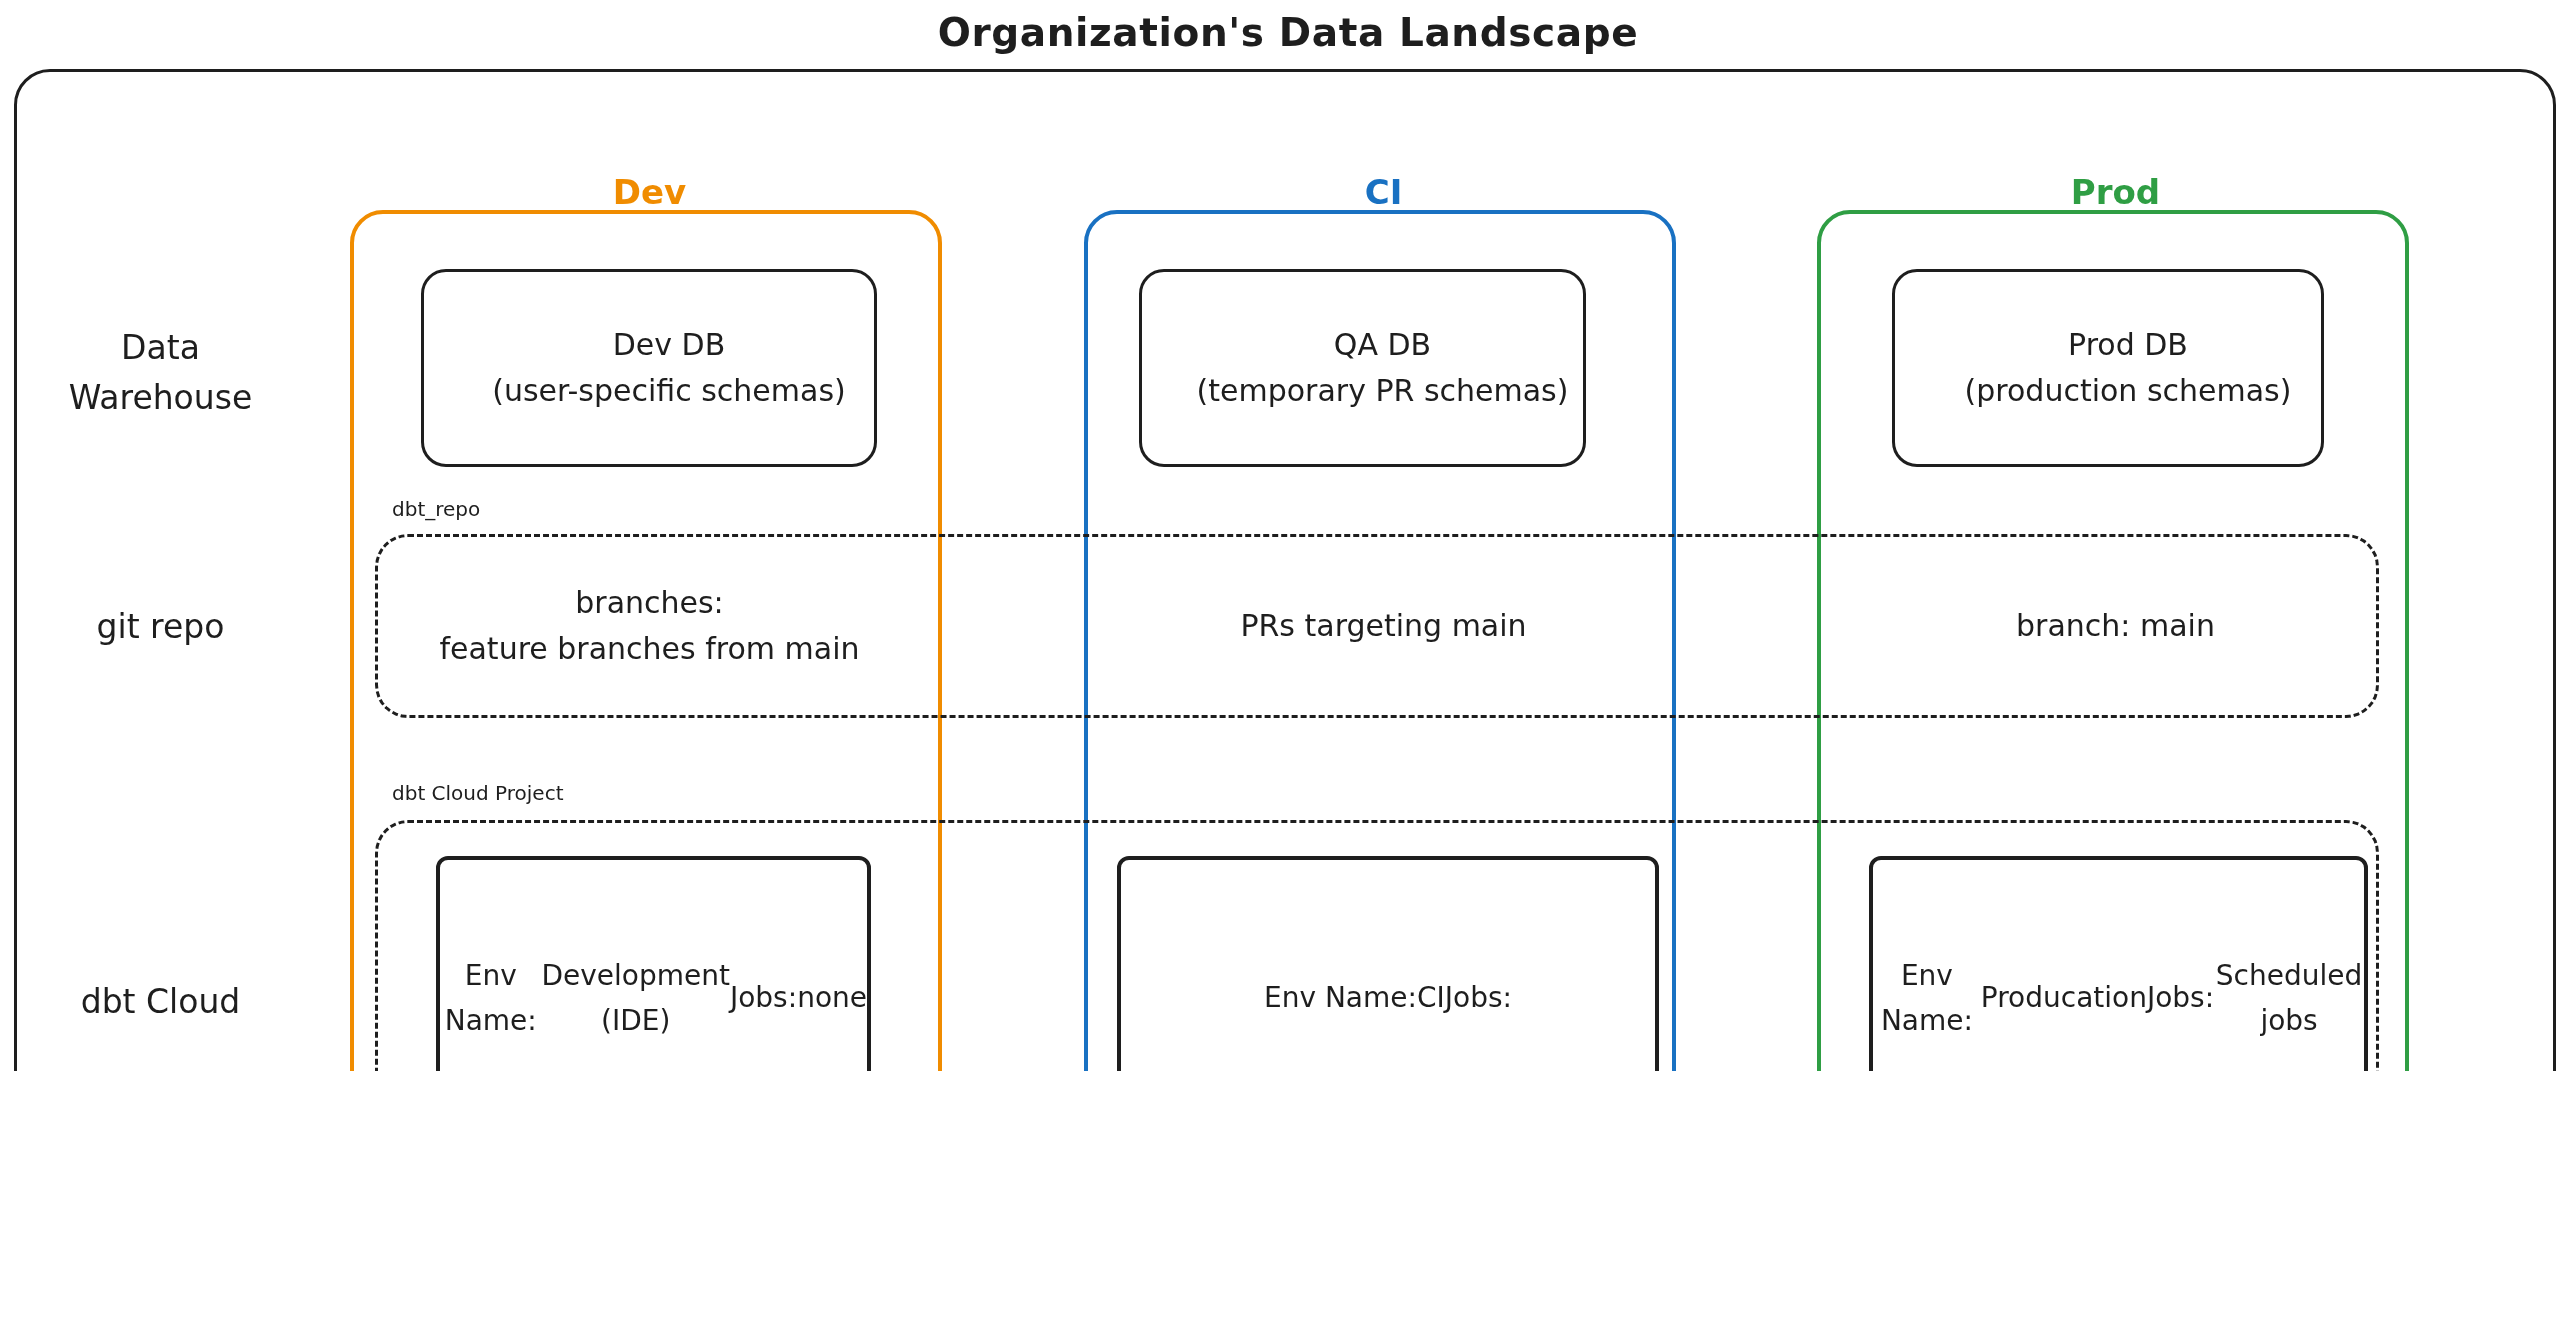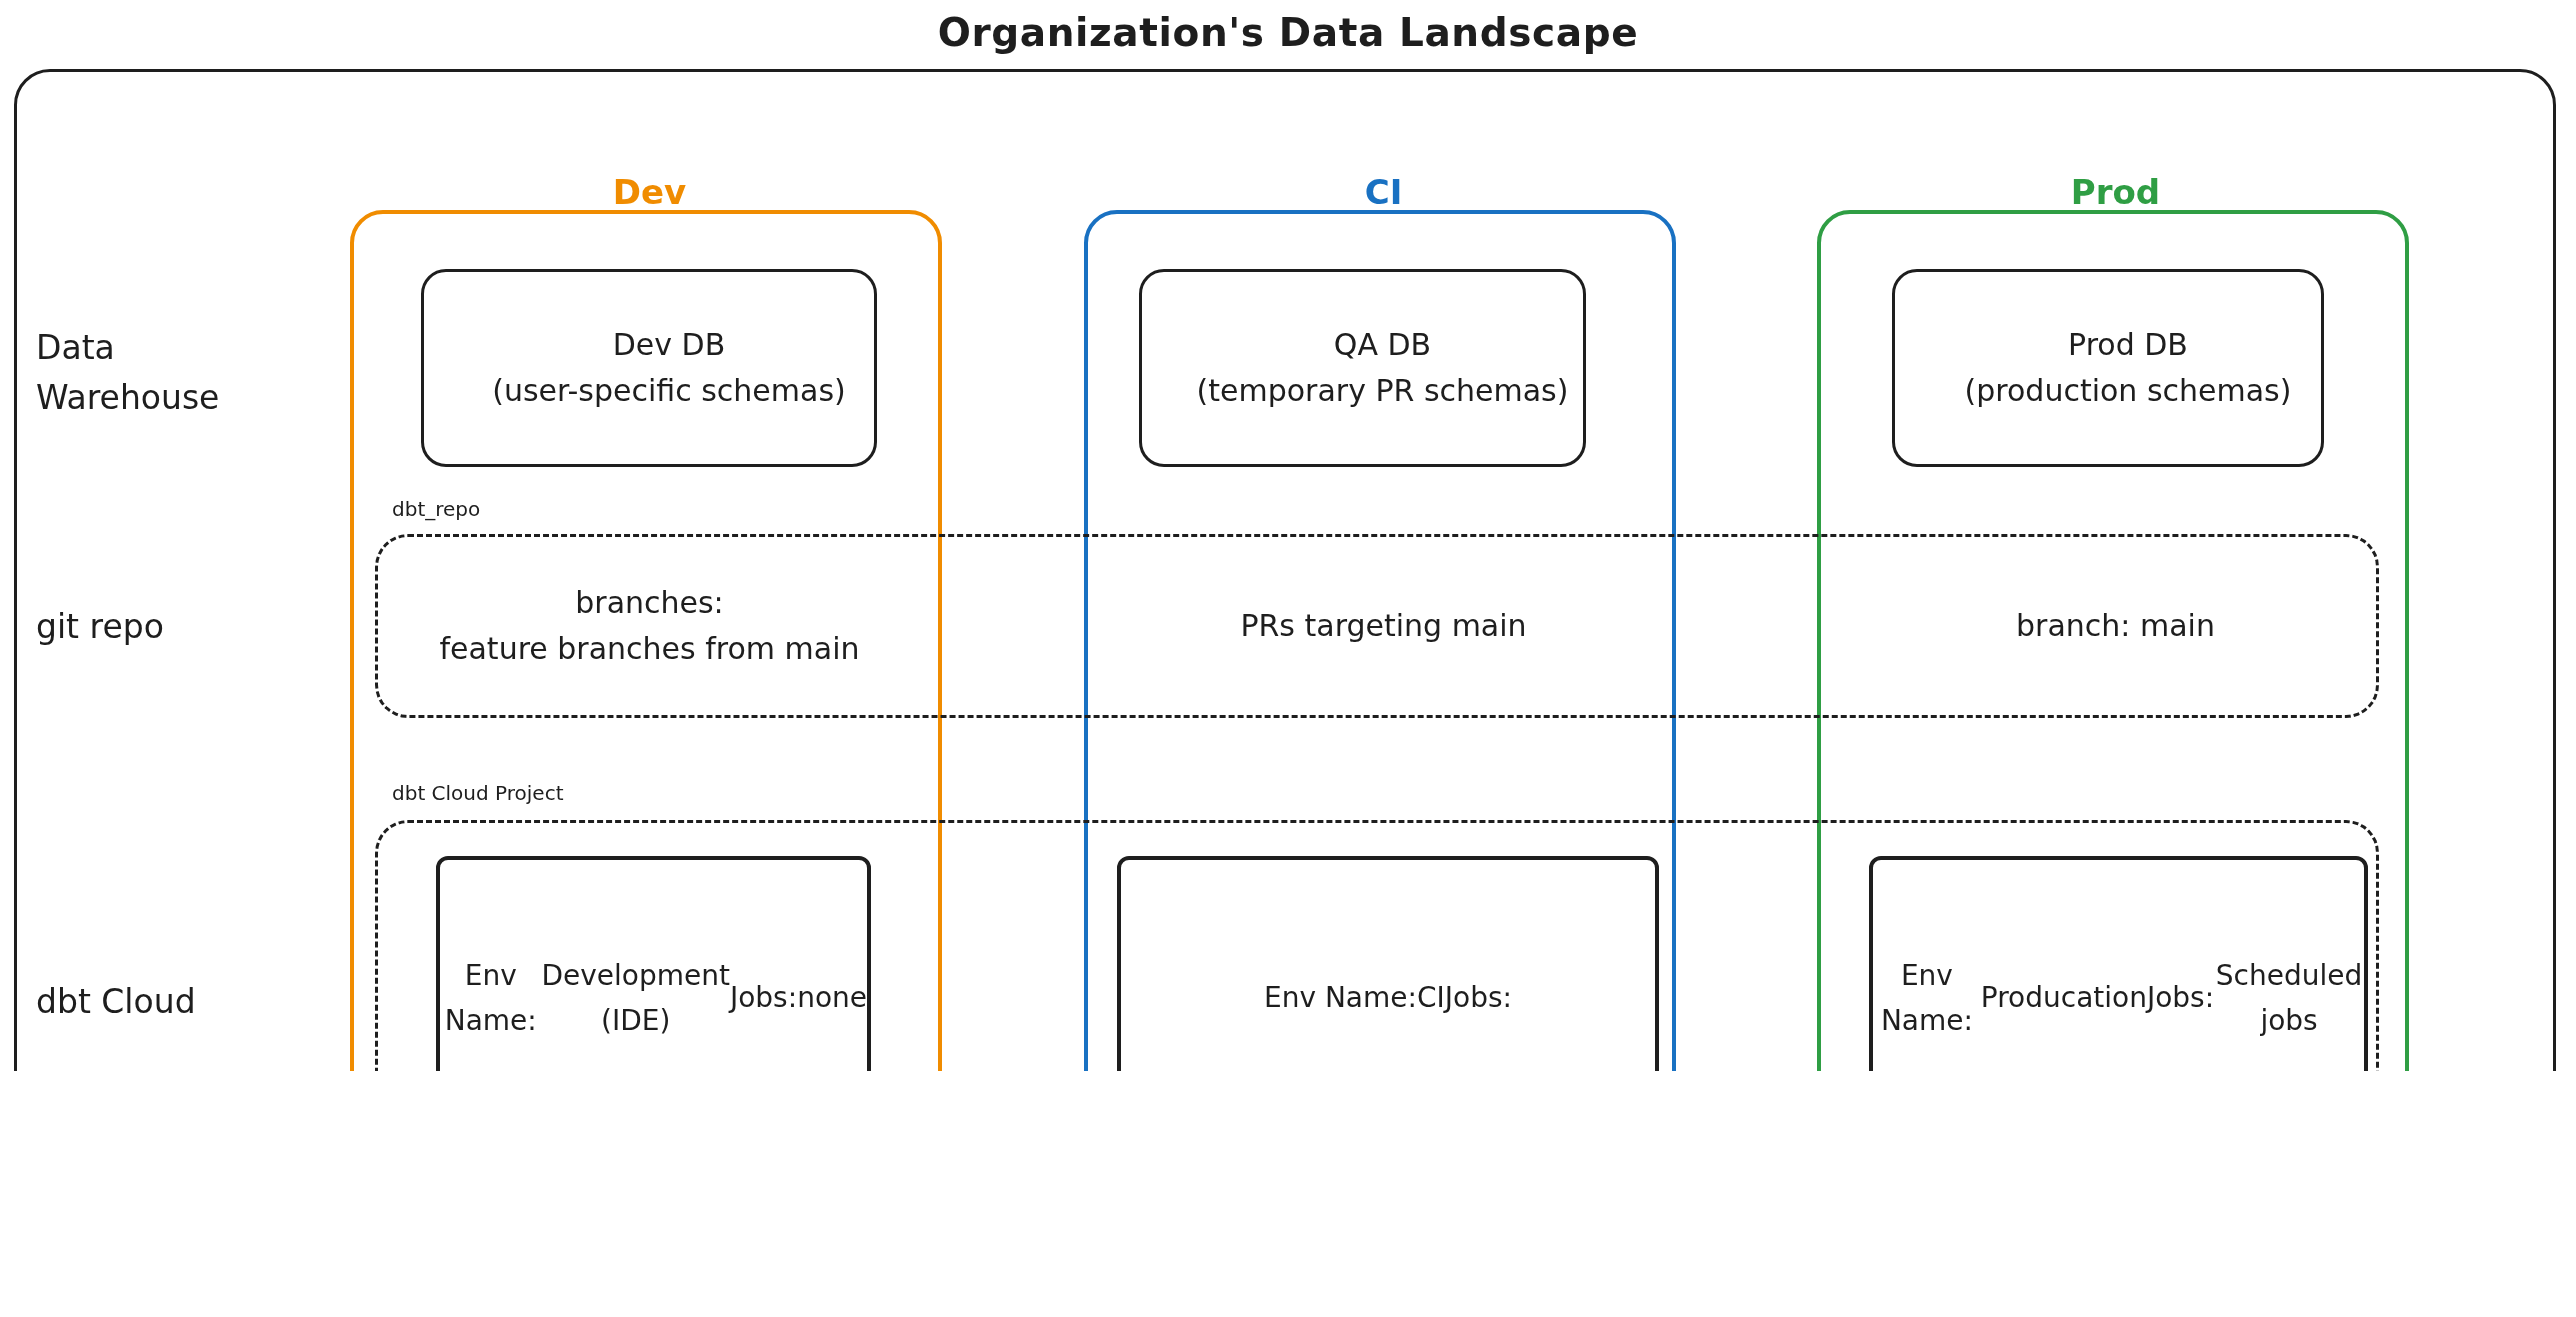--- a/index.html
+++ b/index.html
@@ -23,21 +23,21 @@
   .col-header.ci   { left:1265px; color:#1971c2; }
   .col-header.prod { left:1997px; color:#2f9e44; }
   .col-box {
     position:absolute; top:210px; width:592px; height:1042px;
     border-radius:33px; box-sizing:border-box; background:transparent;
   }
   .col-box.dev  { left:350px;  border:4.1px solid #f08c00; }
   .col-box.ci   { left:1084px; border:4.1px solid #1971c2; }
   .col-box.prod { left:1817px; border:4.1px solid #2f9e44; }
   .row-label {
-    position:absolute; left:36px; width:249px; 
+    position:absolute; left:36px; width:249px; text-align:center;
     font-size:33px; line-height:1.5;
   }
   .row-label.warehouse { top:323px; }
   .row-label.git       { top:602px; }
   .row-label.dbt       { top:977px; }
   .db-box {
     position:absolute; top:269px; height:198px;
     border:3.6px solid #1e1e1e; border-radius:25px; box-sizing:border-box;
     display:flex; flex-direction:column; align-items:center; justify-content:center;
     font-size:30px; line-height:1.55; text-align:center;padding-left:40px;

